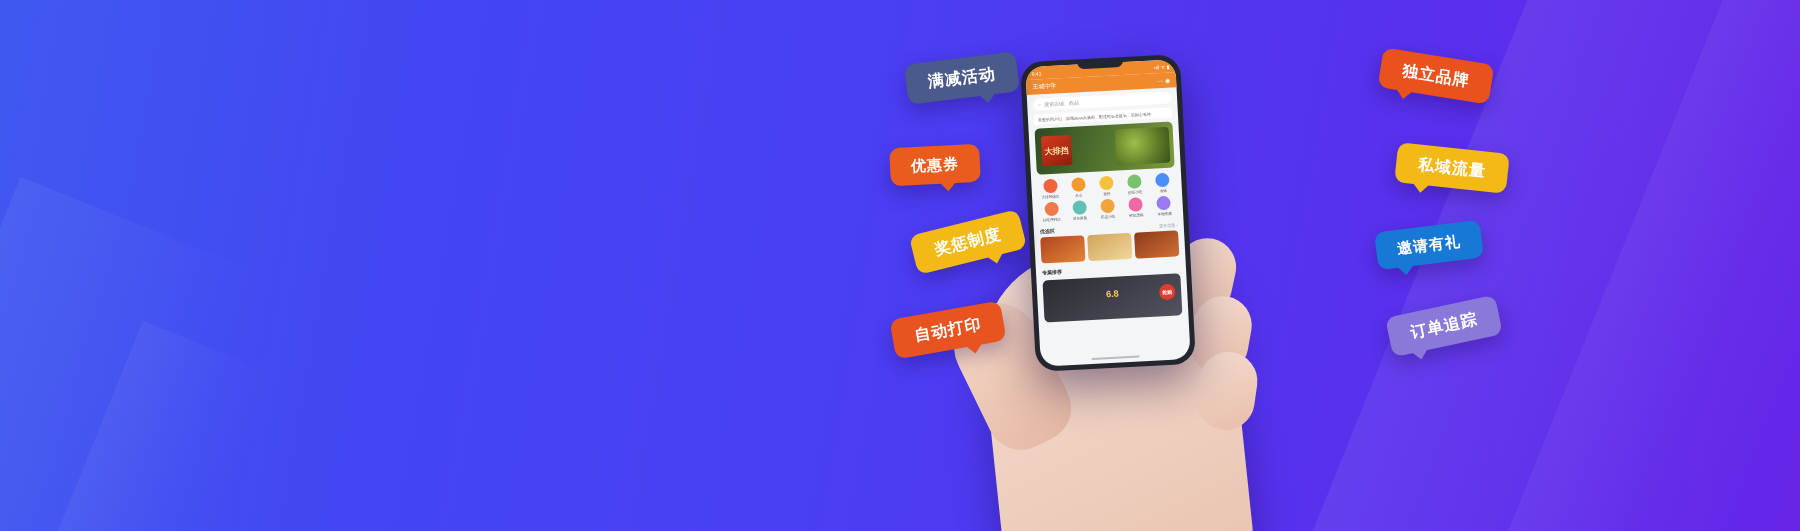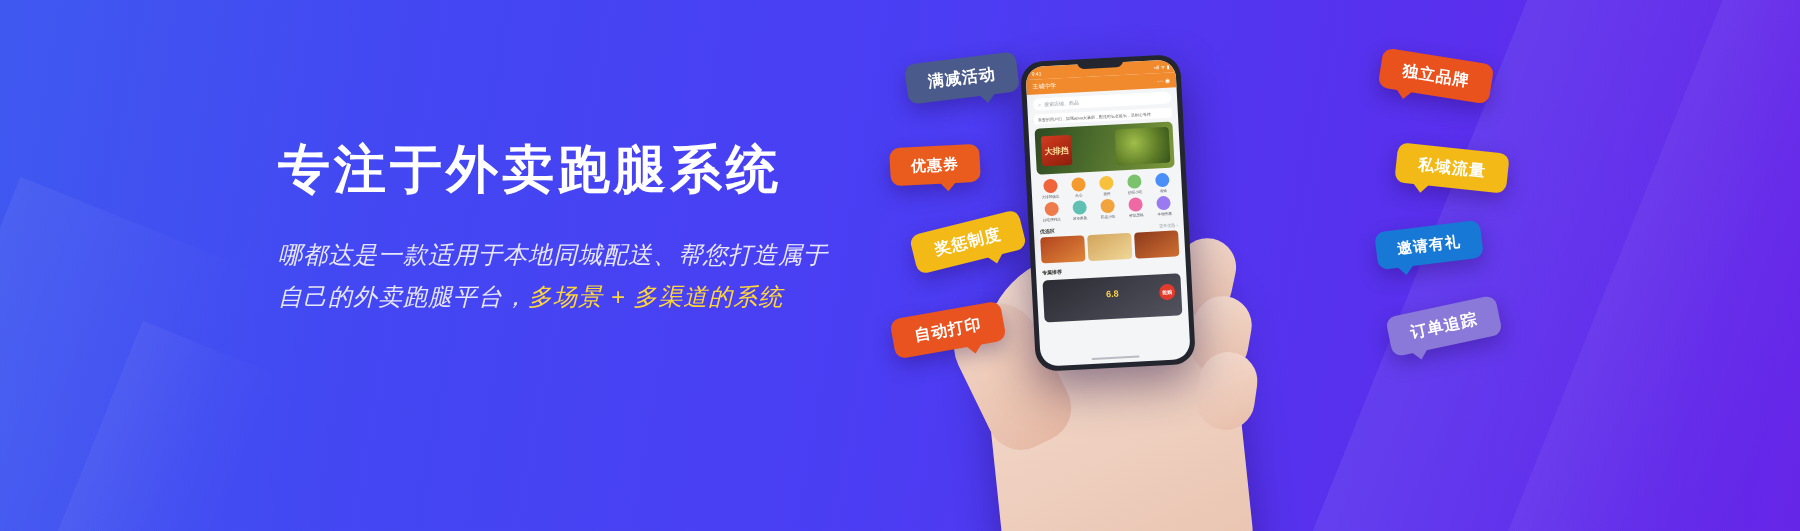--- a/index.html
+++ b/index.html
@@ -155,25 +155,20 @@
 </head>
 <body>
 
 <div class="banner">
 
   <div class="sheen sheen-1"></div>
   <div class="sheen sheen-2"></div>
   <div class="sheen sheen-3"></div>
   <div class="sheen sheen-4"></div>
 
-  <div class="copy">
-    <h1 class="headline">专注于外卖跑腿系统</h1>
-    <p class="subline">哪都达是一款适用于本地同城配送、帮您打造属于</p>
-    <p class="subline"><span>自己的外卖跑腿平台，</span><span class="hl">多场景 + 多渠道的系统</span></p>
-  </div>
 
   <div class="scene">
 
     <div class="hand"></div>
     <div class="thumb"></div>
     <div class="finger f1"></div>
     <div class="finger f2"></div>
     <div class="finger f3"></div>
 
     <div class="phone">

